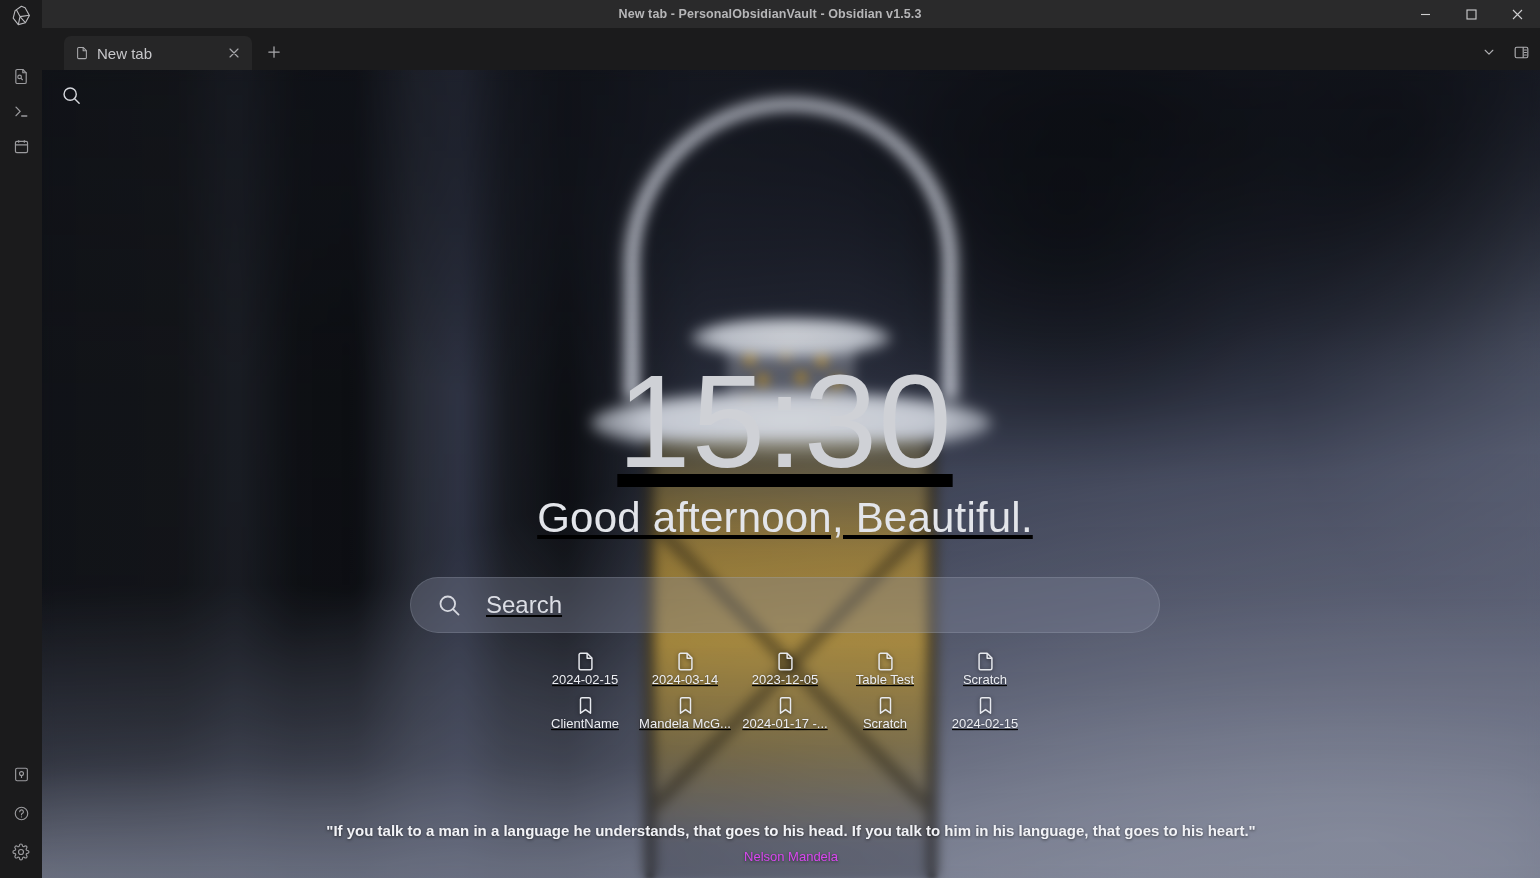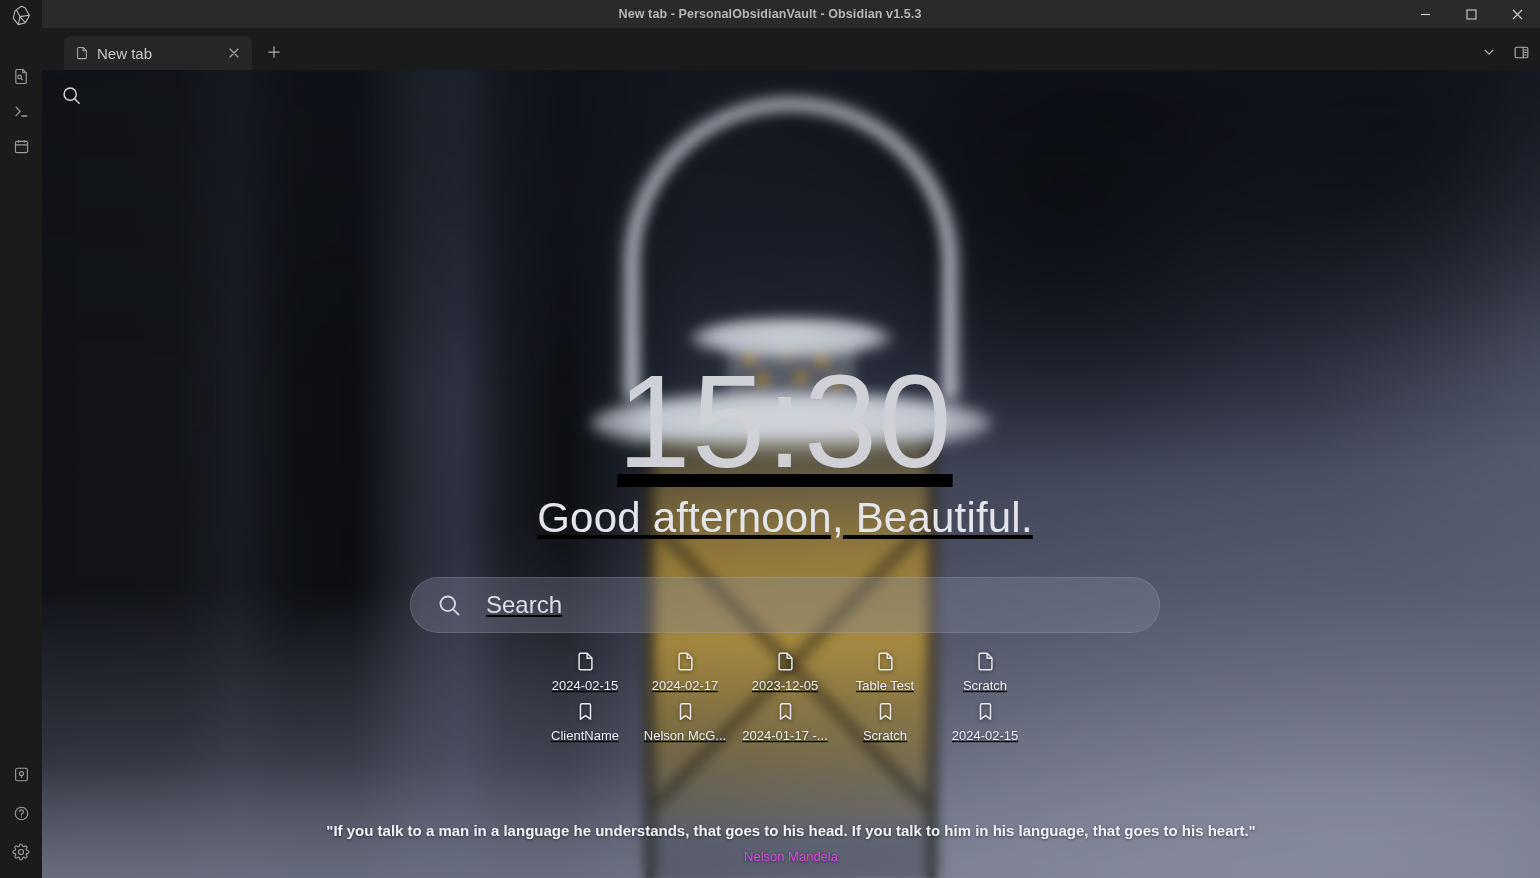--- a/index.html
+++ b/index.html
@@ -228,21 +228,21 @@
   .searchbox input {
     flex:1; background:transparent; border:none; outline:none;
     font-family:"Liberation Sans", sans-serif; font-size:24px; color:#e6e8ee;
   }
   .searchbox input::placeholder { color:#dcdee5; opacity:1; }
 
   .shortcut-row {
     margin-top:18px; display:flex; justify-content:center; gap:0;
   }
   .shortcut {
-    width:100px; display:flex; flex-direction:column; align-items:center; gap:6px;
+    width:100px; display:flex; flex-direction:column; align-items:center; gap:0;
   }
   .shortcut .sc-icon { color:#e7e9ee; display:flex; filter:drop-shadow(0 1px 2px rgba(0,0,0,.55)); }
   .shortcut .sc-label {
     font-size:13px; color:#eceef3; white-space:nowrap; max-width:96px;
     overflow:hidden; text-overflow:ellipsis; text-align:center;
     text-shadow:0 1px 3px rgba(0,0,0,.6);
   }
   .row2 { margin-top:8px; }
 
   .quote-wrap {
@@ -435,21 +435,21 @@
             </span>
             <span class="sc-label">2024-02-15</span>
           </div>
           <div class="shortcut">
             <span class="sc-icon">
               <svg width="21" height="21" viewBox="0 0 18 18" fill="none" stroke="currentColor" stroke-width="1.25" stroke-linejoin="round">
                 <path d="M10.4 2H4.8a1.3 1.3 0 0 0-1.3 1.3v11.4A1.3 1.3 0 0 0 4.8 16h8.4a1.3 1.3 0 0 0 1.3-1.3V6z"></path>
                 <path d="M10.4 2v4.2h4.1"></path>
               </svg>
             </span>
-            <span class="sc-label">2024-02-17</span>
+            <span class="sc-label">2024-03-14</span>
           </div>
           <div class="shortcut">
             <span class="sc-icon">
               <svg width="21" height="21" viewBox="0 0 18 18" fill="none" stroke="currentColor" stroke-width="1.25" stroke-linejoin="round">
                 <path d="M10.4 2H4.8a1.3 1.3 0 0 0-1.3 1.3v11.4A1.3 1.3 0 0 0 4.8 16h8.4a1.3 1.3 0 0 0 1.3-1.3V6z"></path>
                 <path d="M10.4 2v4.2h4.1"></path>
               </svg>
             </span>
             <span class="sc-label">2023-12-05</span>
           </div>
@@ -481,21 +481,21 @@
               </svg>
             </span>
             <span class="sc-label">ClientName</span>
           </div>
           <div class="shortcut">
             <span class="sc-icon">
               <svg width="21" height="21" viewBox="0 0 18 18" fill="none" stroke="currentColor" stroke-width="1.25" stroke-linejoin="round">
                 <path d="M13.3 15.6 9 12.5l-4.3 3.1V3.7a1.3 1.3 0 0 1 1.3-1.3h6a1.3 1.3 0 0 1 1.3 1.3z"></path>
               </svg>
             </span>
-            <span class="sc-label">Nelson McG...</span>
+            <span class="sc-label">Mandela McG...</span>
           </div>
           <div class="shortcut">
             <span class="sc-icon">
               <svg width="21" height="21" viewBox="0 0 18 18" fill="none" stroke="currentColor" stroke-width="1.25" stroke-linejoin="round">
                 <path d="M13.3 15.6 9 12.5l-4.3 3.1V3.7a1.3 1.3 0 0 1 1.3-1.3h6a1.3 1.3 0 0 1 1.3 1.3z"></path>
               </svg>
             </span>
             <span class="sc-label">2024-01-17 -...</span>
           </div>
           <div class="shortcut">

